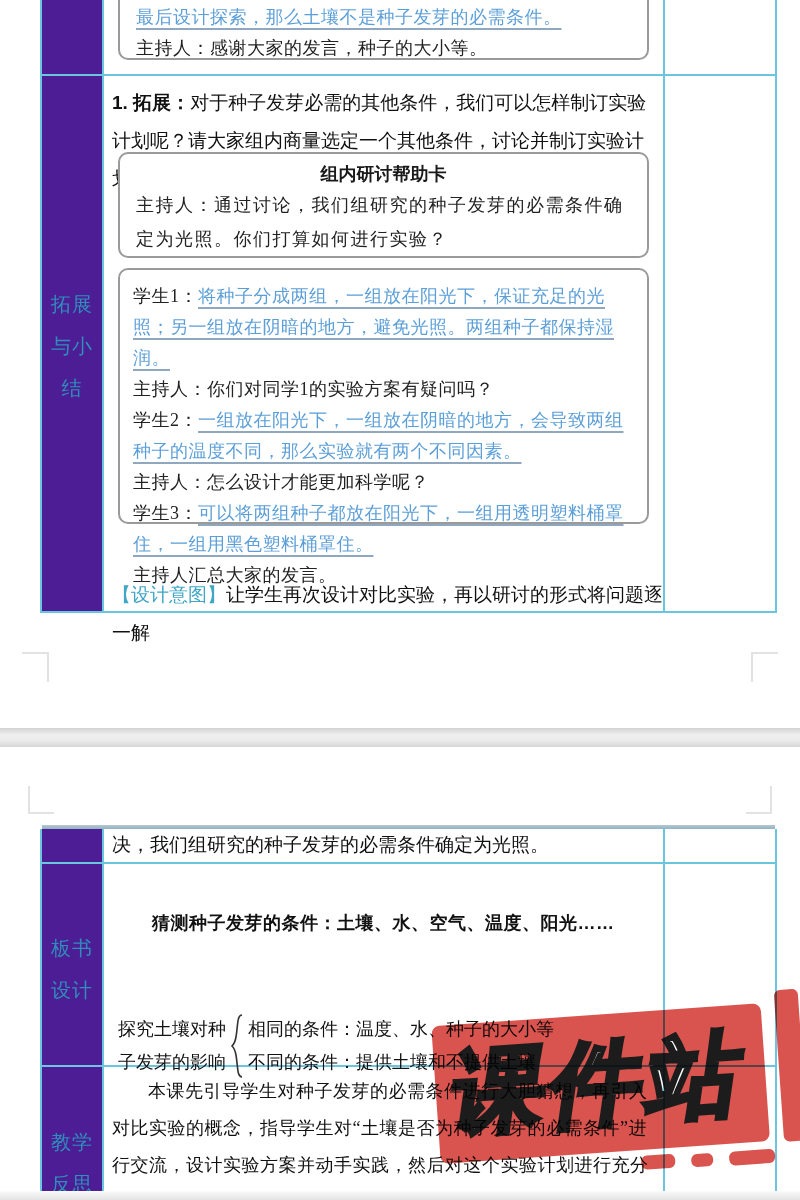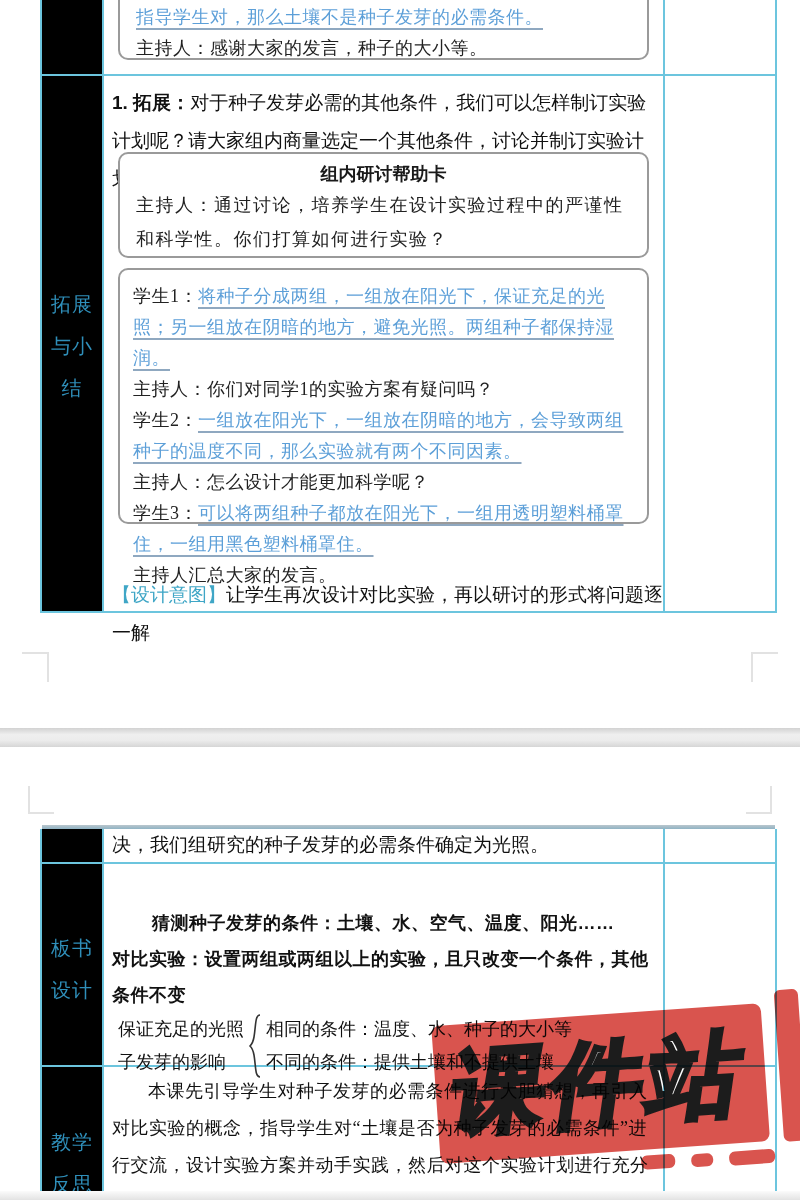--- a/index.html
+++ b/index.html
@@ -3,21 +3,21 @@
 <meta charset="utf-8">
 <style>
   html,body{margin:0;padding:0;background:#fff;}
   .canvas{position:relative;width:800px;height:1200px;background:#fff;overflow:hidden;
           font-family:"Liberation Serif","DejaVu Serif",serif;color:#1a1a1a;}
 
   
   .tbl{position:absolute;left:40px;width:737px;box-sizing:border-box;}
   .vline{position:absolute;top:0;bottom:0;width:2px;background:#6cc5de;}
   .hline{position:absolute;left:0;right:0;height:2px;background:#6cc5de;}
-  .sidebar{position:absolute;left:0;top:0;bottom:0;width:60px;background:#000000;}
+  .sidebar{position:absolute;left:0;top:0;bottom:0;width:60px;background:#4c1d95;}
   .sidebar-label{position:absolute;left:0;width:60px;text-align:center;
                  color:#2f8fba;font-size:20px;line-height:42px;letter-spacing:1px;
                  font-family:"Liberation Sans","DejaVu Sans",sans-serif;}
   .content{position:absolute;left:62px;width:561px;top:0;bottom:0;}
 
   
   .rbox{position:absolute;left:14px;width:531px;border:2px solid #9a9a9a;border-radius:10px;
         box-sizing:border-box;background:#fff;}
   .kai{font-size:18px;line-height:31px;color:#222;letter-spacing:.5px;}
   .blue-hand{color:#5c9fd8;text-decoration:underline;text-decoration-color:#8fa8c0;
@@ -70,31 +70,31 @@
         <div>结</div>
       </div>
     </div>
     <div class="vline" style="left:60px;"></div>
     <div class="vline" style="left:621px;"></div>
     <div class="hline" style="top:74px;"></div>
 
     <div class="content">
 
       <div class="rbox" style="top:-52px;height:112px;padding:6px 16px 0 16px;">
-        <p class="dlg kai" style="margin-top:46px;"><span class="blue-hand">指导学生对，那么土壤不是种子发芽的必需条件。</span></p>
+        <p class="dlg kai" style="margin-top:46px;"><span class="blue-hand">最后设计探索，那么土壤不是种子发芽的必需条件。</span></p>
         <p class="dlg kai">主持人：感谢大家的发言，种子的大小等。</p>
       </div>
 
       <div class="para" style="position:absolute;top:84px;left:8px;width:548px;">
         <span class="bold-sans">1. 拓展：</span><span>对于种子发芽必需的其他条件，我们可以怎样制订实验计划呢？请大家组内商量选定一个其他条件，讨论并制订实验计划。</span>
       </div>
 
       <div class="rbox" style="top:152px;height:106px;padding:6px 16px;">
         <div class="bold-sans" style="text-align:center;font-size:18px;line-height:28px;font-family:Liberation Serif, serif;">组内研讨帮助卡</div>
-        <div class="kai" style="letter-spacing:1.5px;line-height:34px;">主持人：通过讨论，培养学生在设计实验过程中的严谨性和科学性。你们打算如何进行实验？</div>
+        <div class="kai" style="letter-spacing:1.5px;line-height:34px;">主持人：通过讨论，我们组研究的种子发芽的必需条件确定为光照。你们打算如何进行实验？</div>
       </div>
 
       <div class="rbox" style="top:268px;height:256px;padding:11px 13px;">
         <p class="dlg kai"><span>学生1：</span><span class="blue-hand">将种子分成两组，一组放在阳光下，保证充足的光照；另一组放在阴暗的地方，避免光照。两组种子都保持湿润。</span></p>
         <p class="dlg kai">主持人：你们对同学1的实验方案有疑问吗？</p>
         <p class="dlg kai"><span>学生2：</span><span class="blue-hand">一组放在阳光下，一组放在阴暗的地方，会导致两组种子的温度不同，那么实验就有两个不同因素。</span></p>
         <p class="dlg kai">主持人：怎么设计才能更加科学呢？</p>
         <p class="dlg kai"><span>学生3：</span><span class="blue-hand">可以将两组种子都放在阳光下，一组用透明塑料桶罩住，一组用黑色塑料桶罩住。</span></p>
         <p class="dlg kai">主持人汇总大家的发言。</p>
       </div>
@@ -140,25 +140,24 @@
     <div class="vline" style="left:60px;"></div>
     <div class="vline" style="left:621px;"></div>
     <div class="hline" style="top:33px;"></div>
     <div class="hline" style="top:236px;"></div>
 
     <div class="content">
 
       <div class="para" style="position:absolute;top:-3px;left:8px;width:548px;">决，我们组研究的种子发芽的必需条件确定为光照。</div>
 
       <div class="board-line bold-sans" style="position:absolute;top:76px;left:8px;width:550px;margin-left:40px;">猜测种子发芽的条件：土壤、水、空气、温度、阳光……</div>
-      <div class="board-line bold-sans" style="position:absolute;top:112px;left:8px;width:550px;">对比实验：设置两组或两组以上的实验，且只改变一个条件，其他条件不变</div>
 
       <div class="brace-row" style="position:absolute;top:184px;left:14px;">
         <div class="brace-col">
-          <div>保证充足的光照</div>
+          <div>探究土壤对种</div>
           <div>子发芽的影响</div>
         </div>
         <svg width="14" height="66" viewBox="0 0 14 66" style="margin:0 4px;">
           <path d="M12 2 C7 2 8 12 6 24 C5 30 3 32 2 33 C3 34 5 36 6 42 C8 54 7 64 12 64" fill="none" stroke="#333" stroke-width="1.6"></path>
         </svg>
         <div class="brace-col">
           <div>相同的条件：温度、水、种子的大小等</div>
           <div>不同的条件：提供土壤和不提供土壤</div>
         </div>
       </div>

